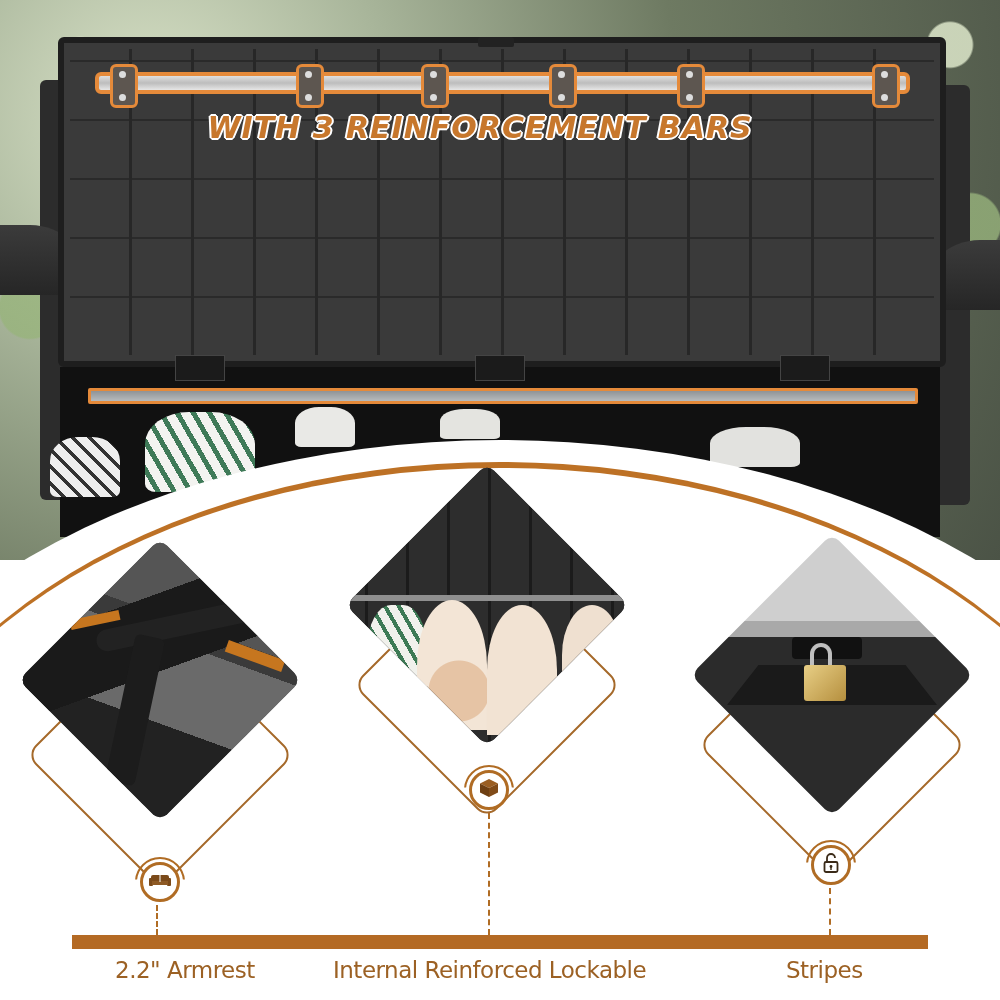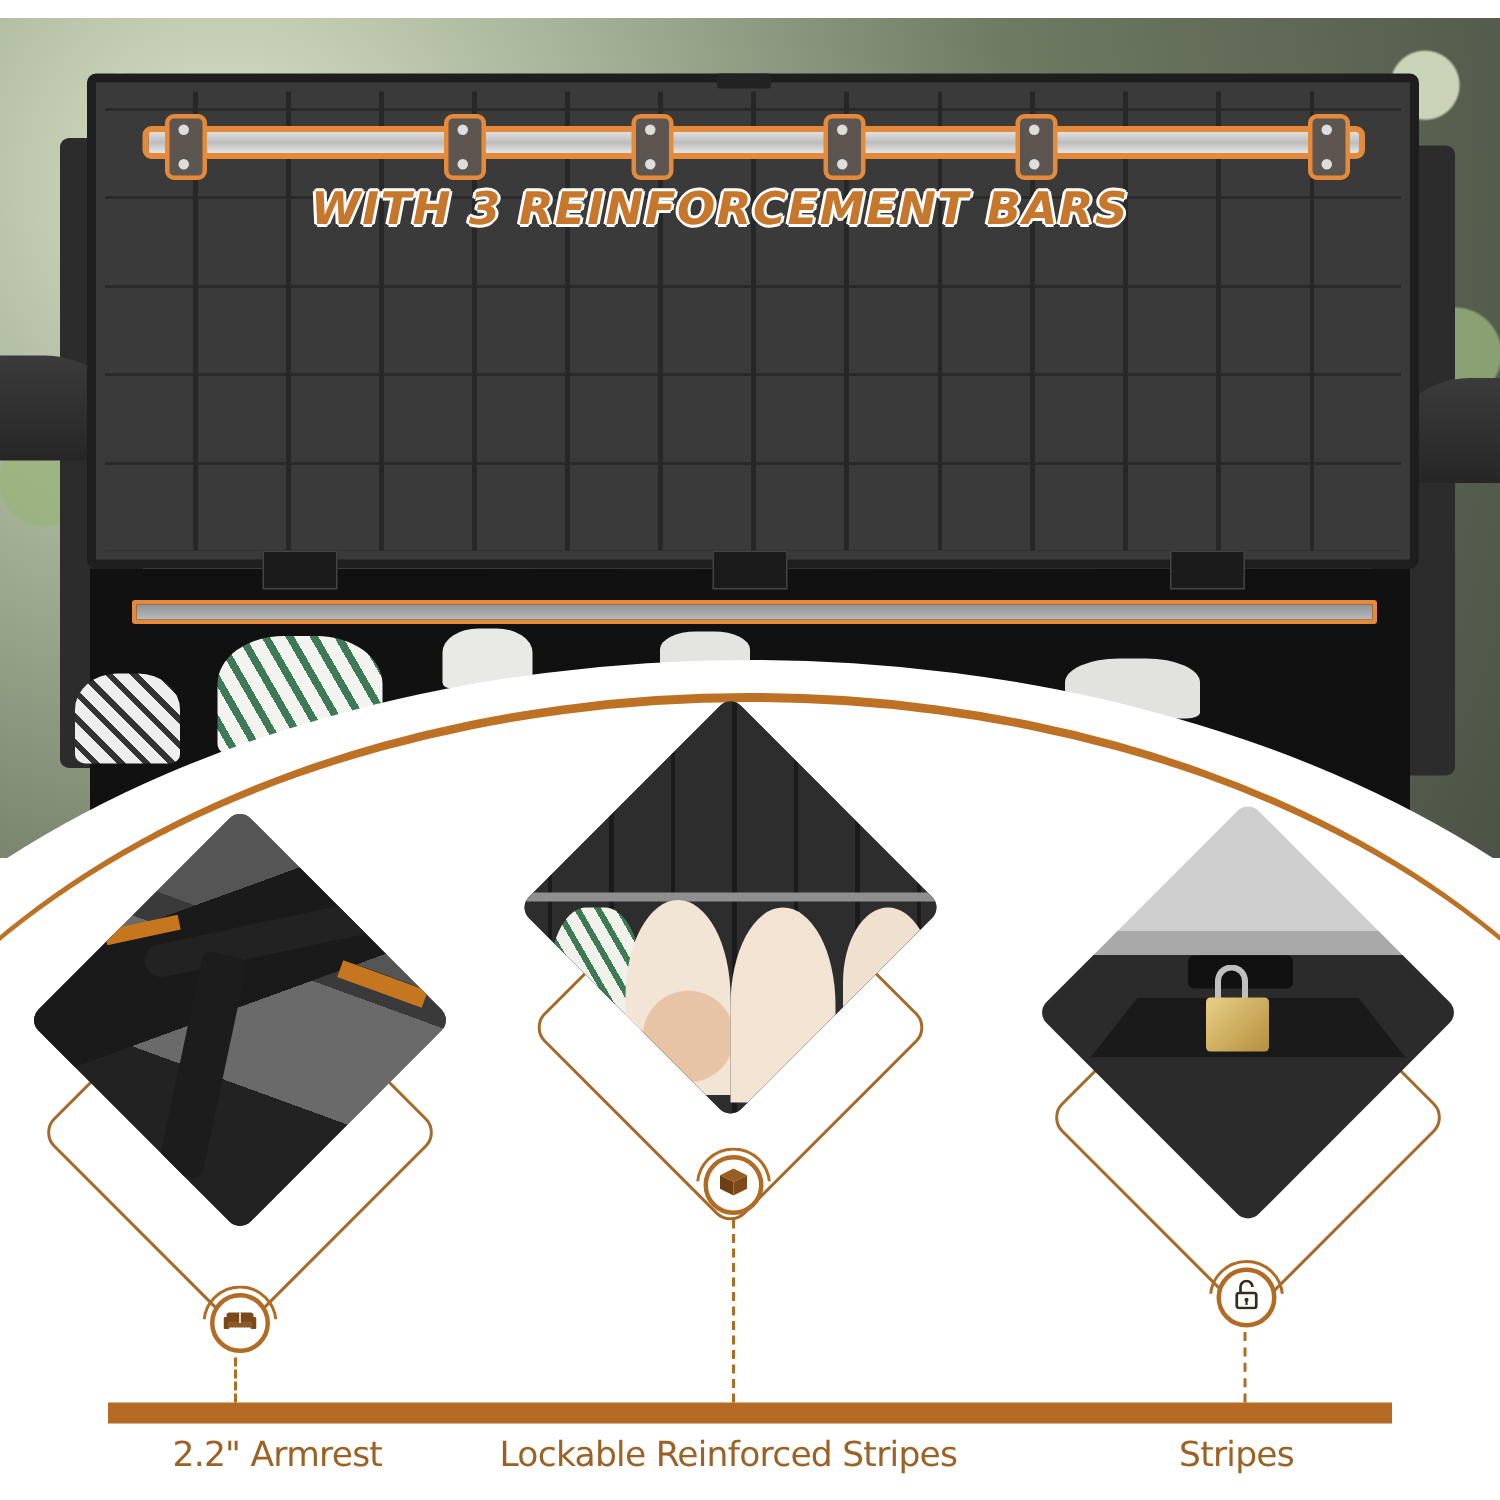--- a/index.html
+++ b/index.html
@@ -1,19 +1,19 @@
 <!DOCTYPE html>
 <html><head>
 <meta charset="utf-8">
 <style>
   html, body { margin:0; padding:0; }
   body { width:1000px; height:1000px; position:relative; overflow:hidden; background:#ffffff; font-family:"Liberation Sans", sans-serif; }
 
   
-  .hero { position:absolute; left:0; top:12px; width:1000px; height:560px; overflow:hidden;
+  .hero { position:absolute; left:0; top:0; width:1000px; height:560px; overflow:hidden;
     background: radial-gradient(circle at 15% 20%, #d9e2c8 0%, #a8b59a 25%, #6e7a62 55%, #4b5346 100%); }
   .hero .foliage { position:absolute; inset:0;
     background:
       radial-gradient(circle at 8% 10%, rgba(240,245,220,.8) 0 18px, transparent 20px),
       radial-gradient(circle at 95% 8%, rgba(230,240,210,.8) 0 22px, transparent 24px),
       radial-gradient(circle at 97% 40%, rgba(160,190,130,.7) 0 30px, transparent 32px),
       radial-gradient(circle at 3% 55%, rgba(150,180,120,.7) 0 30px, transparent 32px); }
 
   
   .armrest { position:absolute; background:linear-gradient(#3b3b3b,#262626); border-radius:40px 40px 8px 8px; }
@@ -187,14 +187,14 @@
           <rect x="7.3" y="14" width="1.4" height="3" fill="#3a2a18"></rect>
         </svg>
     </span>
   </div>
   <div class="dash" style="left:829px;top:888px;height:47px;"></div>
 </div>
 
 <div class="timeline"></div>
 
 <div class="label" style="left:115px;">2.2" Armrest</div>
-<div class="label" style="left:333px;">Lockable Reinforced Stripes</div>
+<div class="label" style="left:333px;">Internal Reinforced Lockable</div>
 <div class="label" style="left:786px;">Stripes</div>
 
 </body></html>

